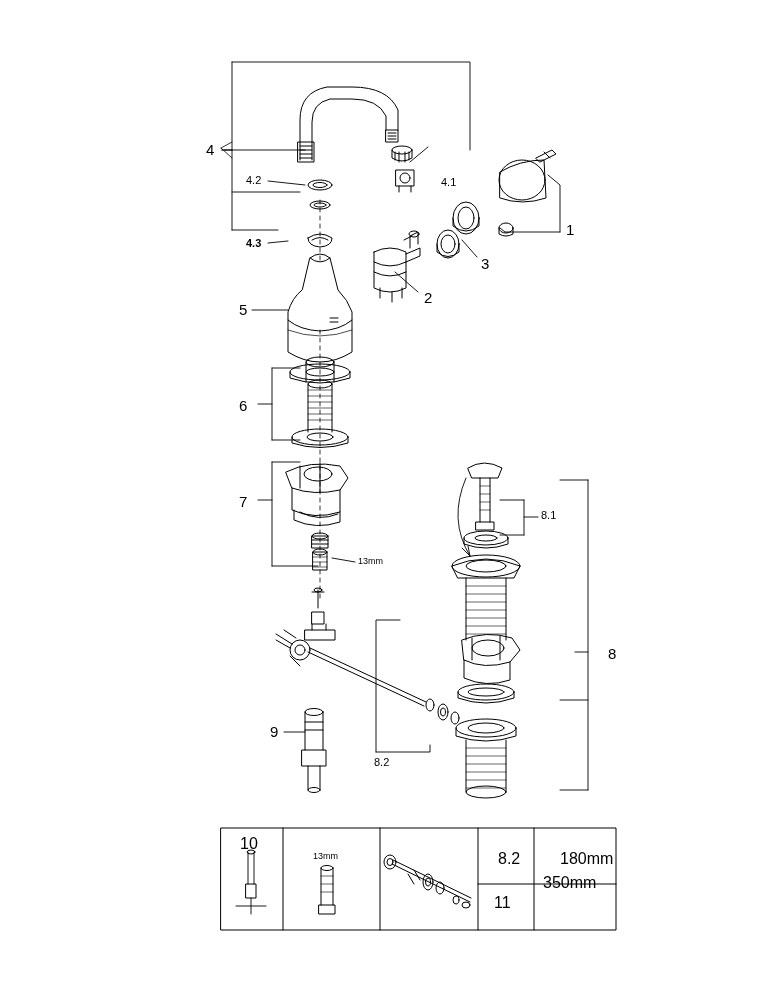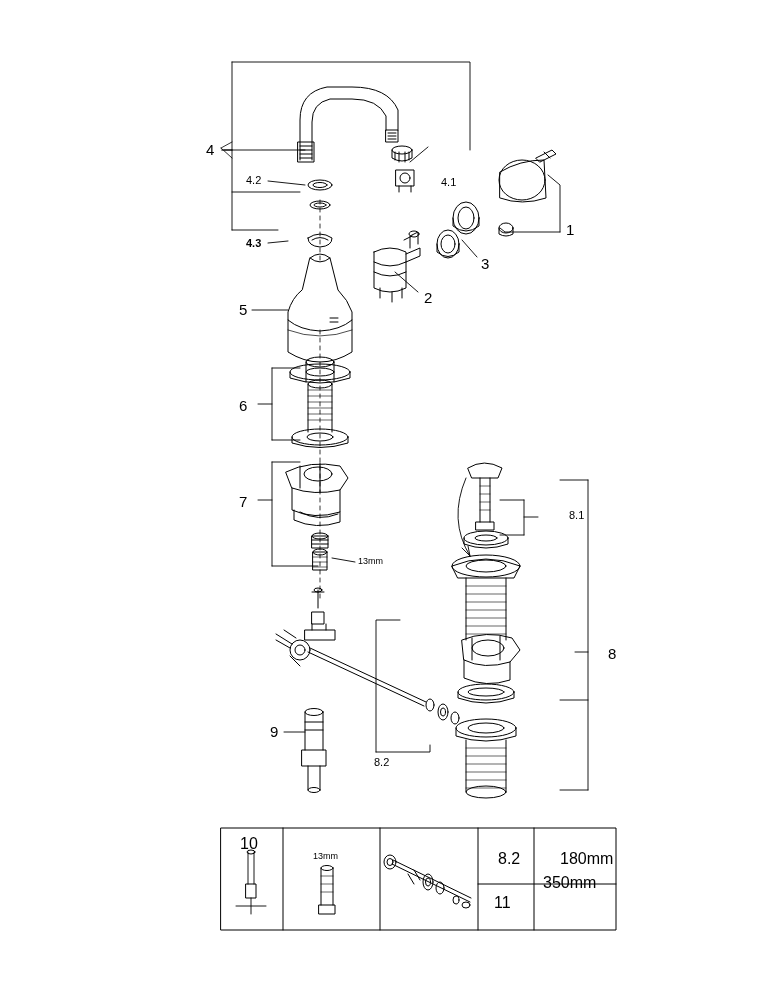--- a/index.html
+++ b/index.html
@@ -258,21 +258,21 @@
 <div class="lbl lbl-major" style="left:424px; top:289px;">2</div>
 <div class="lbl lbl-major" style="left:481px; top:255px;">3</div>
 <div class="lbl lbl-major" style="left:206px; top:141px;">4</div>
 <div class="lbl lbl-minor" style="left:441px; top:136px;margin-top:40px;">4.1</div>
 <div class="lbl lbl-minor" style="left:246px; top:174px;text-align:center;">4.2</div>
 <div class="lbl lbl-minor" style="left:246px; top:237px;font-weight:bold;">4.3</div>
 <div class="lbl lbl-major" style="left:239px; top:301px;">5</div>
 <div class="lbl lbl-major" style="left:239px; top:397px;">6</div>
 <div class="lbl lbl-major" style="left:239px; top:493px;">7</div>
 <div class="lbl lbl-major" style="left:608px; top:645px;">8</div>
-<div class="lbl lbl-minor" style="left:541px; top:509px;margin-left:28px;">8.1</div>
+<div class="lbl lbl-minor" style="left:541px; top:509px;">8.1</div>
 <div class="lbl lbl-minor" style="left:374px; top:756px;">8.2</div>
 <div class="lbl lbl-major" style="left:270px; top:723px;">9</div>
 <div class="lbl lbl-small" style="left:358px; top:556px;">13mm</div>
 
 <div class="lbl lbl-tbl" style="left:240px; top:835px;">10</div>
 <div class="lbl lbl-small" style="left:313px; top:851px;">13mm</div>
 <div class="lbl lbl-tbl" style="left:498px; top:850px;">8.2</div>
 <div class="lbl lbl-tbl" style="left:560px; top:850px;">180mm</div>
 <div class="lbl lbl-tbl" style="left:494px; top:894px;text-align:center;">11</div>
 <div class="lbl lbl-tbl" style="left:543px; top:874px;">350mm</div>

